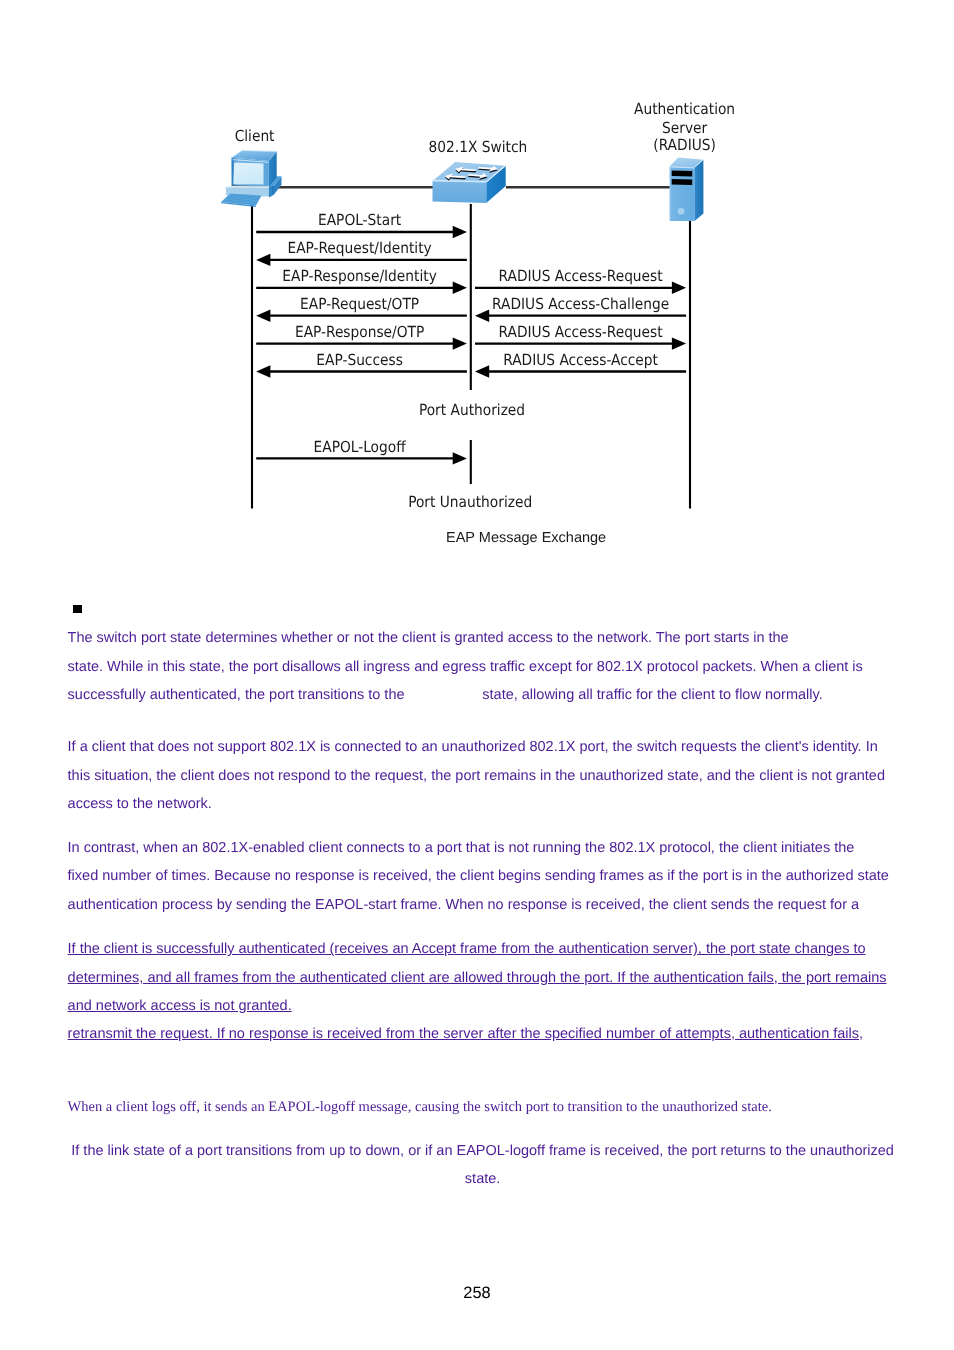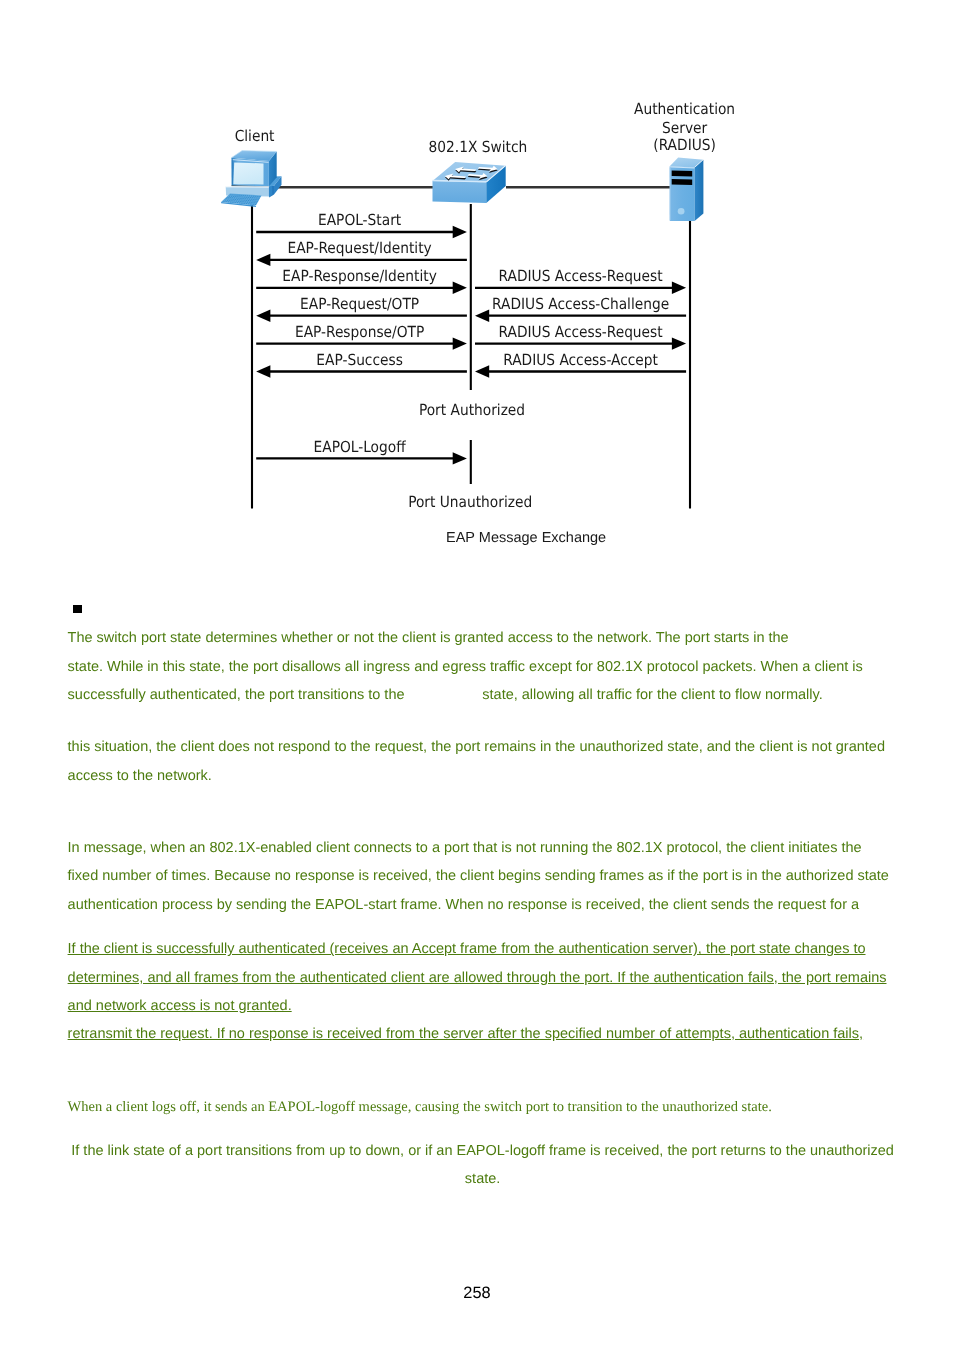--- a/index.html
+++ b/index.html
@@ -30,21 +30,21 @@
     display: inline-block;
     width: 8.4px; height: 7.9px;
     background: #000;
   }
   .para {
     position: absolute;
     left: 67.6px;
     width: 830px;
     font-family: "Liberation Sans", sans-serif;
     font-size: 14.5px;
-    color: #4d7c0f;
+    color: #4c1d95;
     text-align: left;
   }
   .para .line {
     height: 28.2px;
     line-height: 28.2px;
     white-space: pre;
   }
   .blank { display: inline-block; vertical-align: baseline; }
   .heading-text { font-family: "Liberation Sans", sans-serif; font-size: 14.5px; font-weight: bold; }
   .pagenum {
@@ -318,25 +318,26 @@
     </svg>
   </div>
   <div id="bodywrap">
       <div class="bullet-row" style="top: 604.8px;"><span class="bullet-sq"></span><span class="heading-text"></span></div>
       <div class="para" style="top: 624.4px;">
         <div class="line"><span>The switch port state determines whether or not the client is granted access to the network. The port starts in the</span></div>
         <div class="line"><span>state. While in this state, the port disallows all ingress and egress traffic except for 802.1X protocol packets. When a client is</span></div>
         <div class="line"><span>successfully authenticated, the port transitions to the</span><span class="blank" style="width: 77.8px;"></span><span>state, allowing all traffic for the client to flow normally.</span></div>
       </div>
       <div class="para" style="top: 733.35px;">
+        <div class="line"><span>If a client that does not support 802.1X is connected to an unauthorized 802.1X port, the switch requests the client's identity. In</span></div>
         <div class="line"><span>this situation, the client does not respond to the request, the port remains in the unauthorized state, and the client is not granted</span></div>
         <div class="line"><span>access to the network.</span></div>
       </div>
       <div class="para" style="top: 834.3px;">
-        <div class="line"><span>In message, when an 802.1X-enabled client connects to a port that is not running the 802.1X protocol, the client initiates the</span></div>
+        <div class="line"><span>In contrast, when an 802.1X-enabled client connects to a port that is not running the 802.1X protocol, the client initiates the</span></div>
         <div class="line"><span>fixed number of times. Because no response is received, the client begins sending frames as if the port is in the authorized state</span></div>
         <div class="line"><span>authentication process by sending the EAPOL-start frame. When no response is received, the client sends the request for a</span></div>
       </div>
       <div class="para" style="top: 935.4px; text-decoration: underline;">
         <div class="line"><span>If the client is successfully authenticated (receives an Accept frame from the authentication server), the port state changes to</span></div>
         <div class="line"><span>determines, and all frames from the authenticated client are allowed through the port. If the authentication fails, the port remains</span></div>
         <div class="line"><span>and network access is not granted.</span></div>
         <div class="line"><span>retransmit the request. If no response is received from the server after the specified number of attempts, authentication fails,</span></div>
       </div>
       <div class="para" style="top: 1093.2px; font-family: Liberation Serif, serif;">

